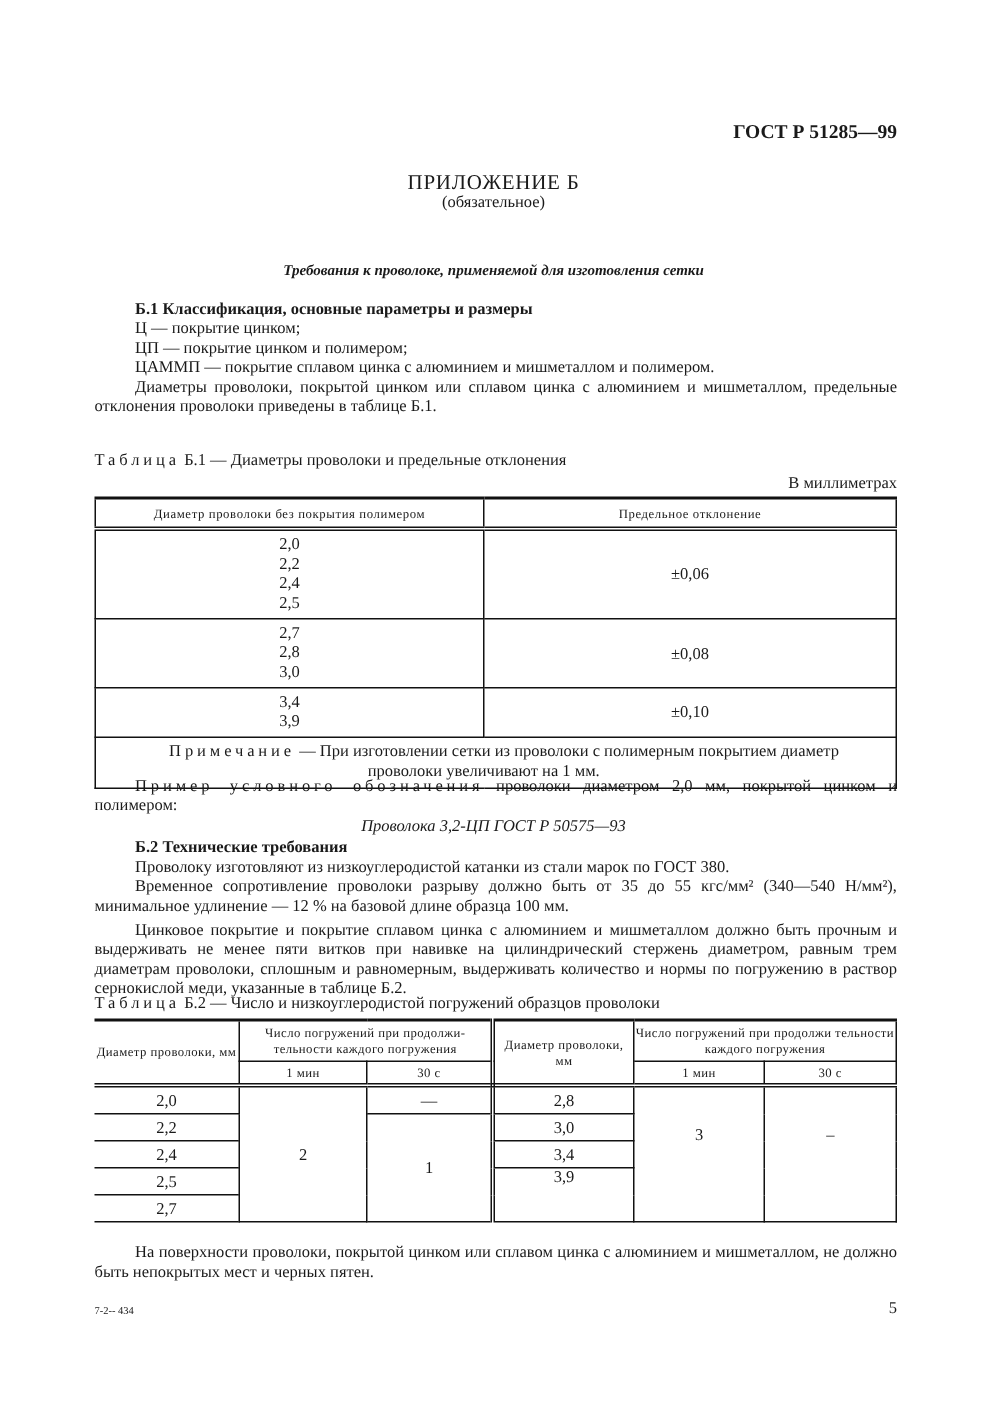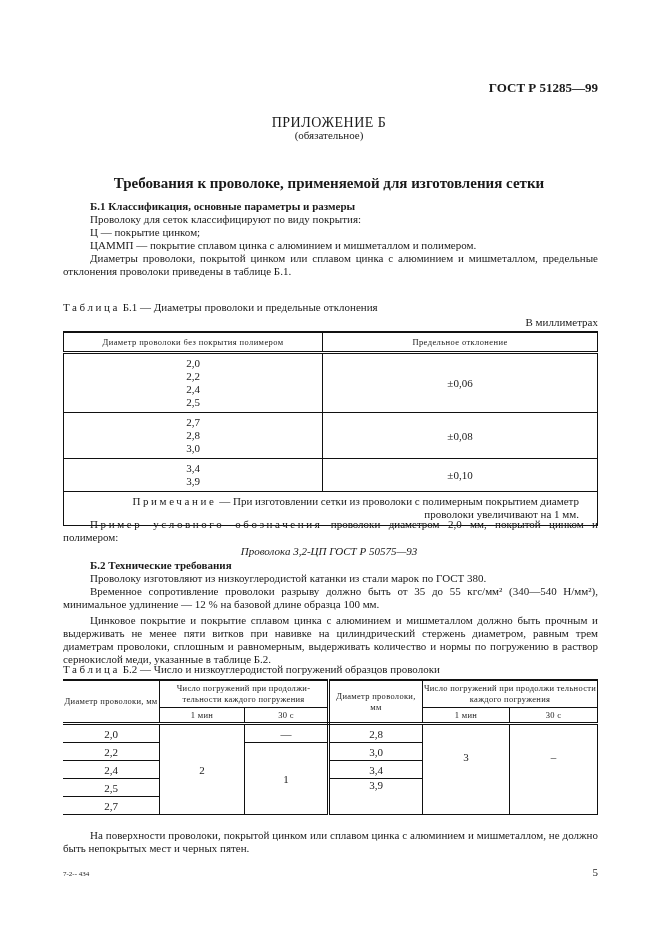--- a/index.html
+++ b/index.html
@@ -3,35 +3,35 @@
 <meta charset="utf-8">
 <style>
   html, body { margin: 0; padding: 0; background: #ffffff; }
   body { width: 661px; height: 936px; position: relative; overflow: hidden;
          font-family: "Liberation Serif", "DejaVu Serif", serif; color: #1a1a1a; }
   .abs { position: absolute; }
   .hdr { left: 380px; top: 80px; width: 218px; text-align: right; font-weight: bold; font-size: 13px; }
   .center { left: 60px; width: 538px; text-align: center; }
   .annex { top: 115px; font-size: 14px; letter-spacing: 0.5px; }
   .annex-sub { top: 129px; font-size: 11px; }
-  .title { top: 175px; font-size: 15px; font-weight: bold; }
+  .title { top: 175px; font-size: 10px; font-weight: bold; font-style: italic; }
   .txt { font-size: 11px; line-height: 13px; }
   .para { left: 63px; width: 535px; }
   .ind { text-indent: 27px; }
   .bold { font-weight: bold; }
   .spaced { letter-spacing: 2.6px; }
   .right { text-align: right; }
   .just { text-align: justify; }
 
   table { border-collapse: collapse; font-size: 11px; }
   .t1 { left: 63px; top: 331px; width: 535px; }
   .t1 td, .t1 th { border: 1px solid #111; text-align: center; vertical-align: middle; padding: 0; }
   .t1 th { font-weight: normal; font-size: 8.5px; letter-spacing: 0.4px; height: 18px; border-top: 2px solid #111; border-bottom: 3px double #111; }
   .t1 td.c1 { width: 258px; line-height: 13px; padding: 3px 0; }
-  .t1 td.note { text-align: right; padding: 3px 18px 4px 2px; line-height: 13px; }
+  .t1 td.note { text-align: center; padding: 3px 18px 4px 2px; line-height: 13px; }
 
   .t2 { left: 63px; top: 679px; width: 535px; }
   .t2 td, .t2 th { border: 1px solid #111; text-align: center; vertical-align: middle; padding: 0; font-weight: normal; }
   .t2 th { font-size: 8.5px; letter-spacing: 0.3px; line-height: 11px; }
   .t2 thead tr:first-child th { border-top: 2px solid #111; }
   .t2 thead tr:last-child th, .t2 thead th.rs { border-bottom: 3px double #111; }
   .t2 .noleft { border-left: none; }
   .t2 .dbl { border-left: 3px double #111; }
   .t2 td { height: 17px; font-size: 11px; }
   .footer-left { left: 63px; top: 870px; font-size: 7px; }
@@ -41,22 +41,22 @@
 <body>
 
 <div class="abs hdr">ГОСТ Р 51285—99</div>
 
 <div class="abs center annex">ПРИЛОЖЕНИЕ Б</div>
 <div class="abs center annex-sub">(обязательное)</div>
 <div class="abs center title">Требования к проволоке, применяемой для изготовления сетки</div>
 
 <div class="abs para txt" style="top:200px;">
   <div class="ind bold">Б.1 Классификация, основные параметры и размеры</div>
-  <div class="ind">Проволоку для сеток классифицируют по виду покрытия:</div>
   <div class="ind">Ц — покрытие цинком;</div>
+  <div class="ind">ЦП — покрытие цинком и полимером;</div>
   <div class="ind">ЦАММП — покрытие сплавом цинка с алюминием и мишметаллом и полимером.</div>
   <div class="ind just">Диаметры проволоки, покрытой цинком или сплавом цинка с алюминием и мишметаллом, предельные отклонения проволоки приведены в таблице Б.1.</div>
 </div>
 
 <div class="abs para txt" style="top:301px;">
   <span class="spaced">Таблица</span>
   <span>Б.1 — Диаметры проволоки и предельные отклонения</span>
 </div>
 <div class="abs para txt right" style="top:316px;">В миллиметрах</div>
 

